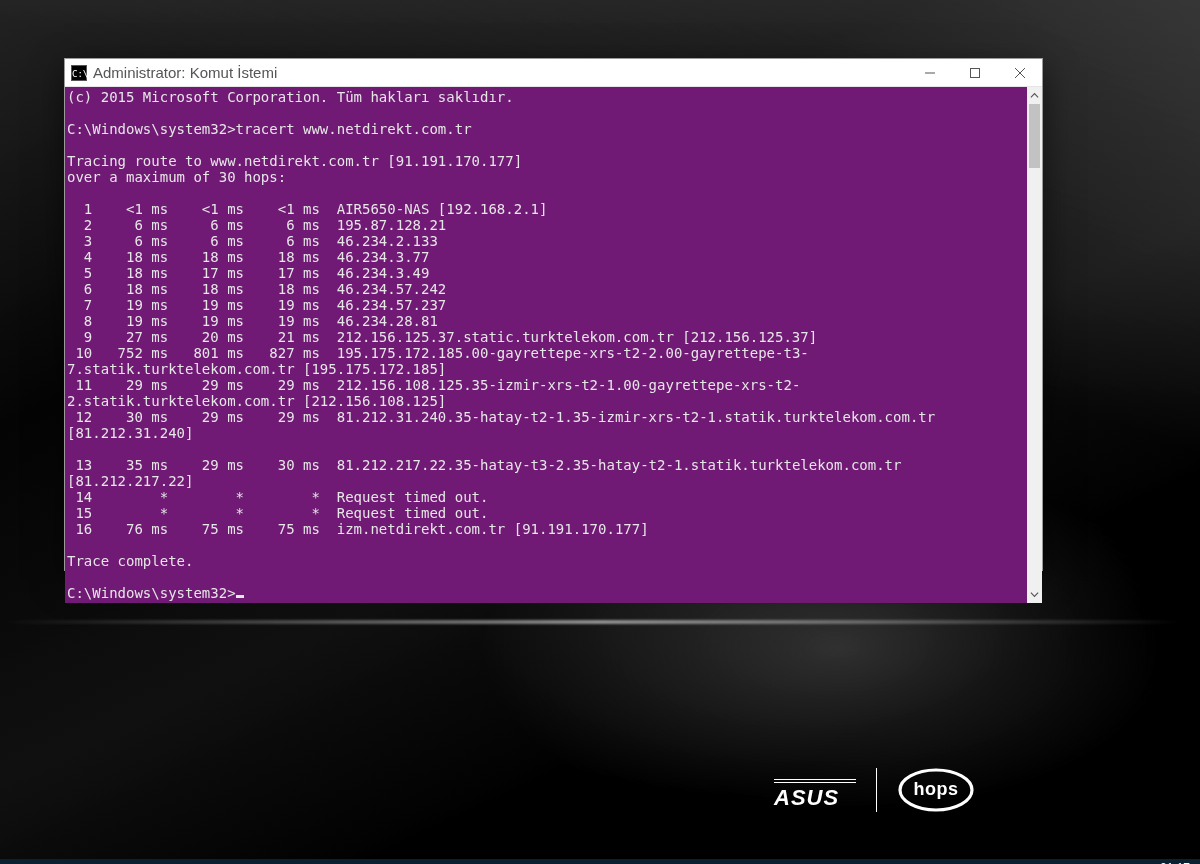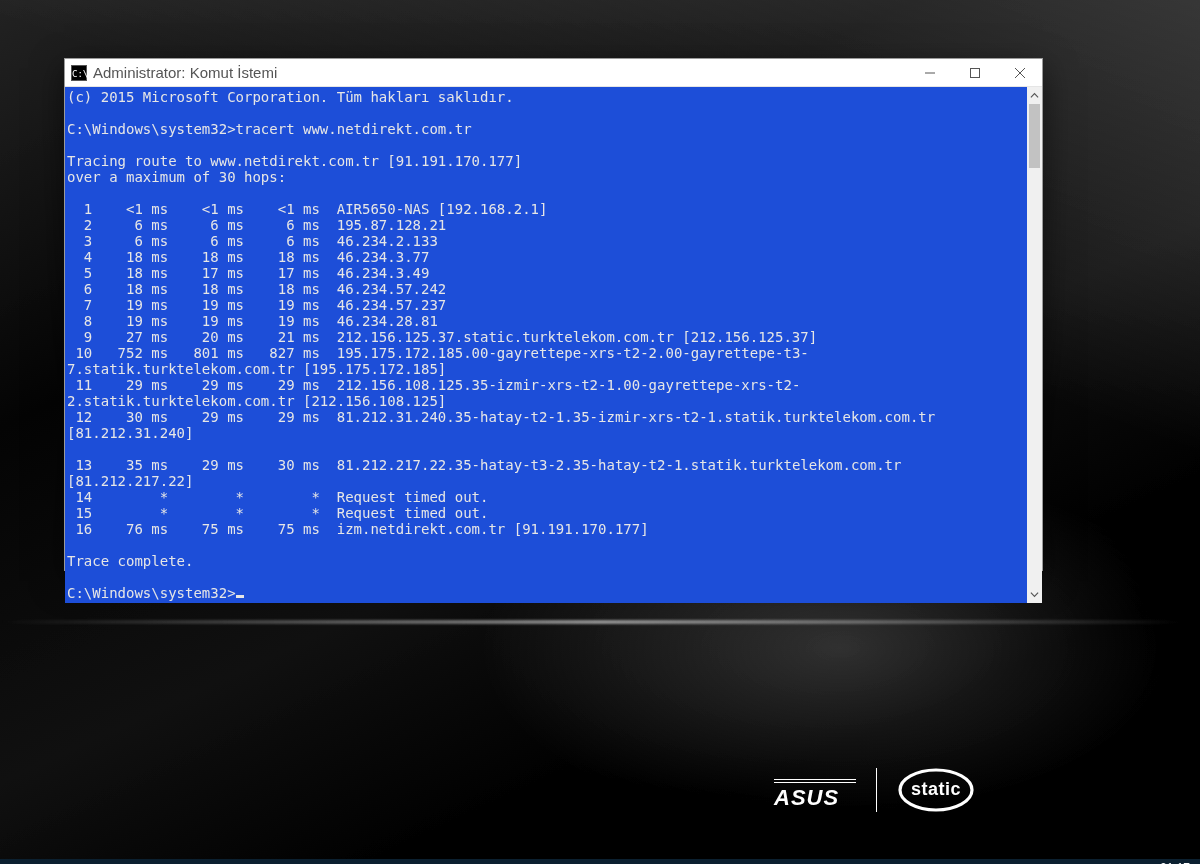--- a/index.html
+++ b/index.html
@@ -49,21 +49,21 @@
     .tb-title { font-size: 15px; color: #555; margin-left: 6px; flex: 0 0 auto; }
     .tb-spacer { flex: 1 1 auto; }
     .tb-btn {
       width: 45px; height: 28px; display: inline-flex; align-items:center; justify-content:center;
       color: #555;
     }
     .tb-btn svg { width: 10px; height: 10px; }
     .console-wrap { position: relative; flex:1 1 auto; display:flex; background:#0c0c0c; }
     .console {
       flex:1 1 auto;
-      background: #1d4ed8; color: #e6e6e6;
+      background: #701a75; color: #e6e6e6;
       font: 14px/16px "Consolas", "Lucida Console", monospace;
       padding: 2px 0 2px 2px;
       white-space: pre-wrap;
       overflow: hidden;
     }
     .scrollbar { width: 17px; background:#f0f0f0; position:relative; }
     .scrollbar .track{ position:absolute; left:0; right:0; top:17px; bottom:17px; background:#f0f0f0; }
     .scrollbar .thumb{ position:absolute; left:2px; right:2px; top:17px; height:64px; background:#c2c2c2; }
     .scrollbar .arrow{ position:absolute; left:0; right:0; height:17px; display:flex; align-items:center; justify-content:center; color:#555;}
     .scrollbar .up{ top:0; } .scrollbar .down{ bottom:0; }
@@ -158,18 +158,18 @@
 
 <div class="brand">
   <div>
     <span class="asus"><span class="bars"></span><span>ASUS</span></span>
   </div>
   <div class="divider"></div>
   <div class="intel-wrap">
     <svg viewBox="0 0 78 48">
       <ellipse cx="39" cy="24" rx="36" ry="20" fill="none" stroke="#fff" stroke-width="3.2"></ellipse>
     </svg>
-    <span class="intel-txt">static</span>
+    <span class="intel-txt">hops</span>
   </div>
 </div>
 
 <div class="taskbar"></div>
 <div class="tray-time">21:17</div>
 
 </body></html>

